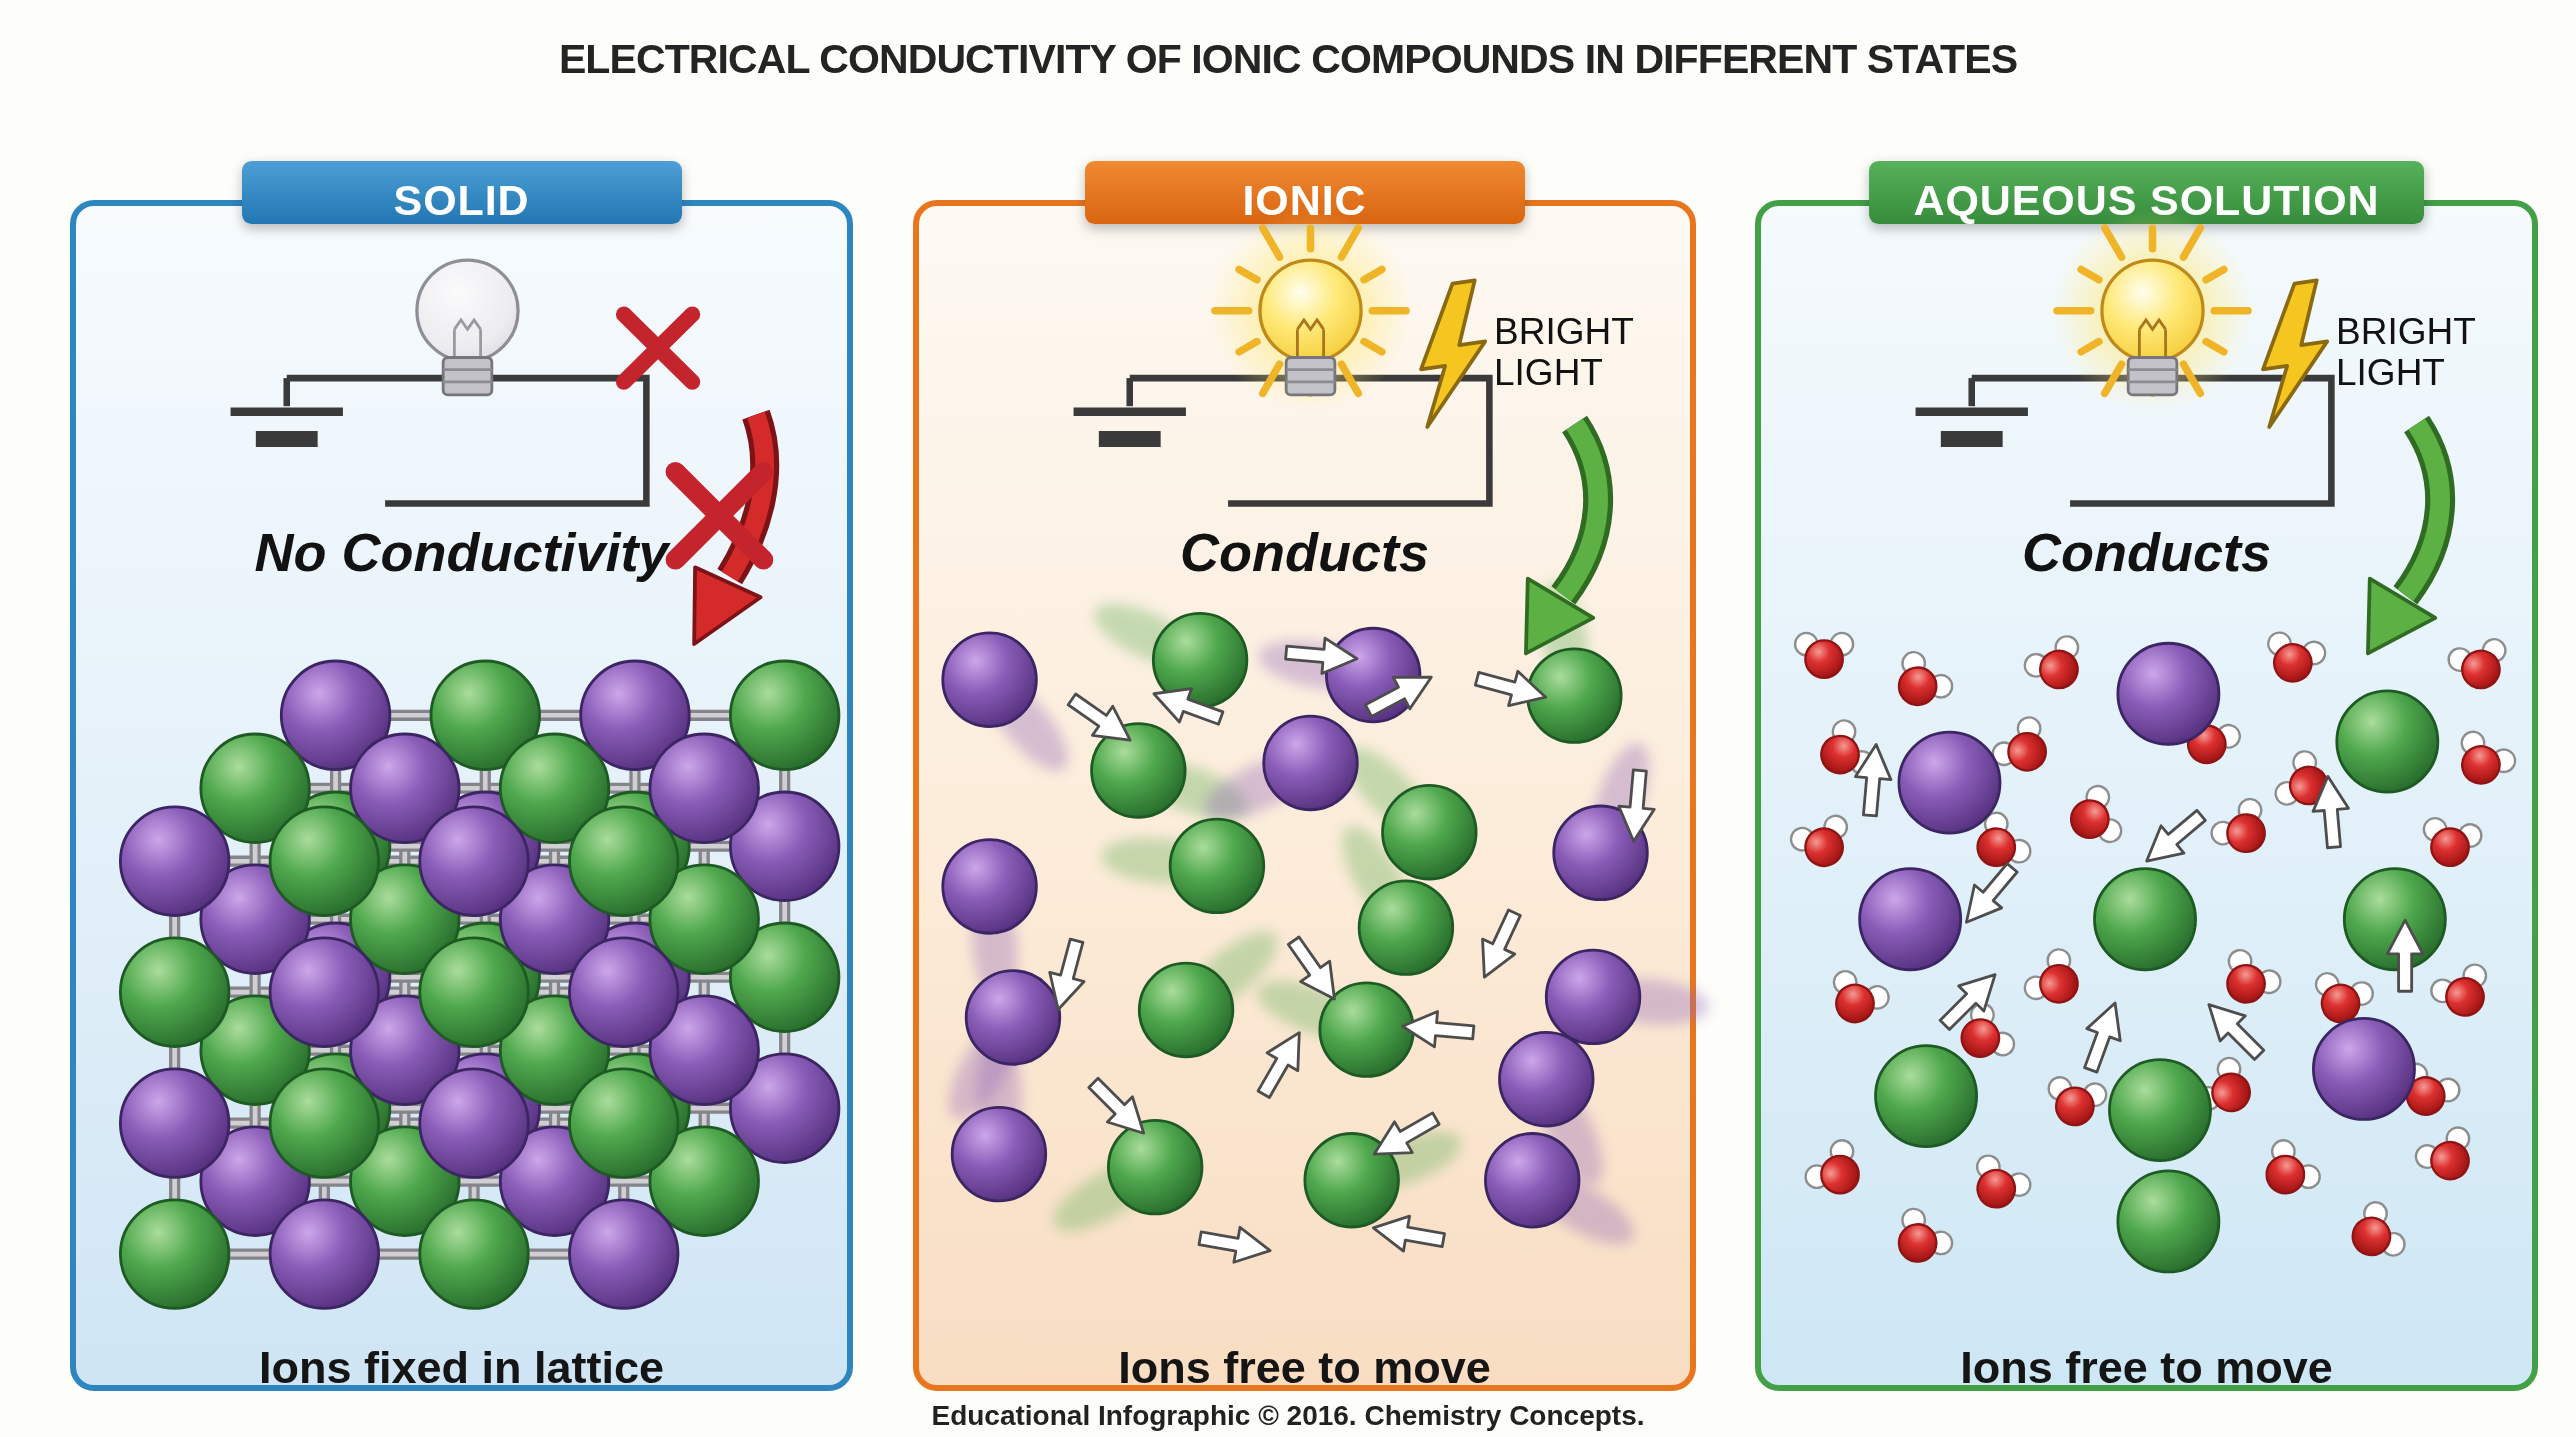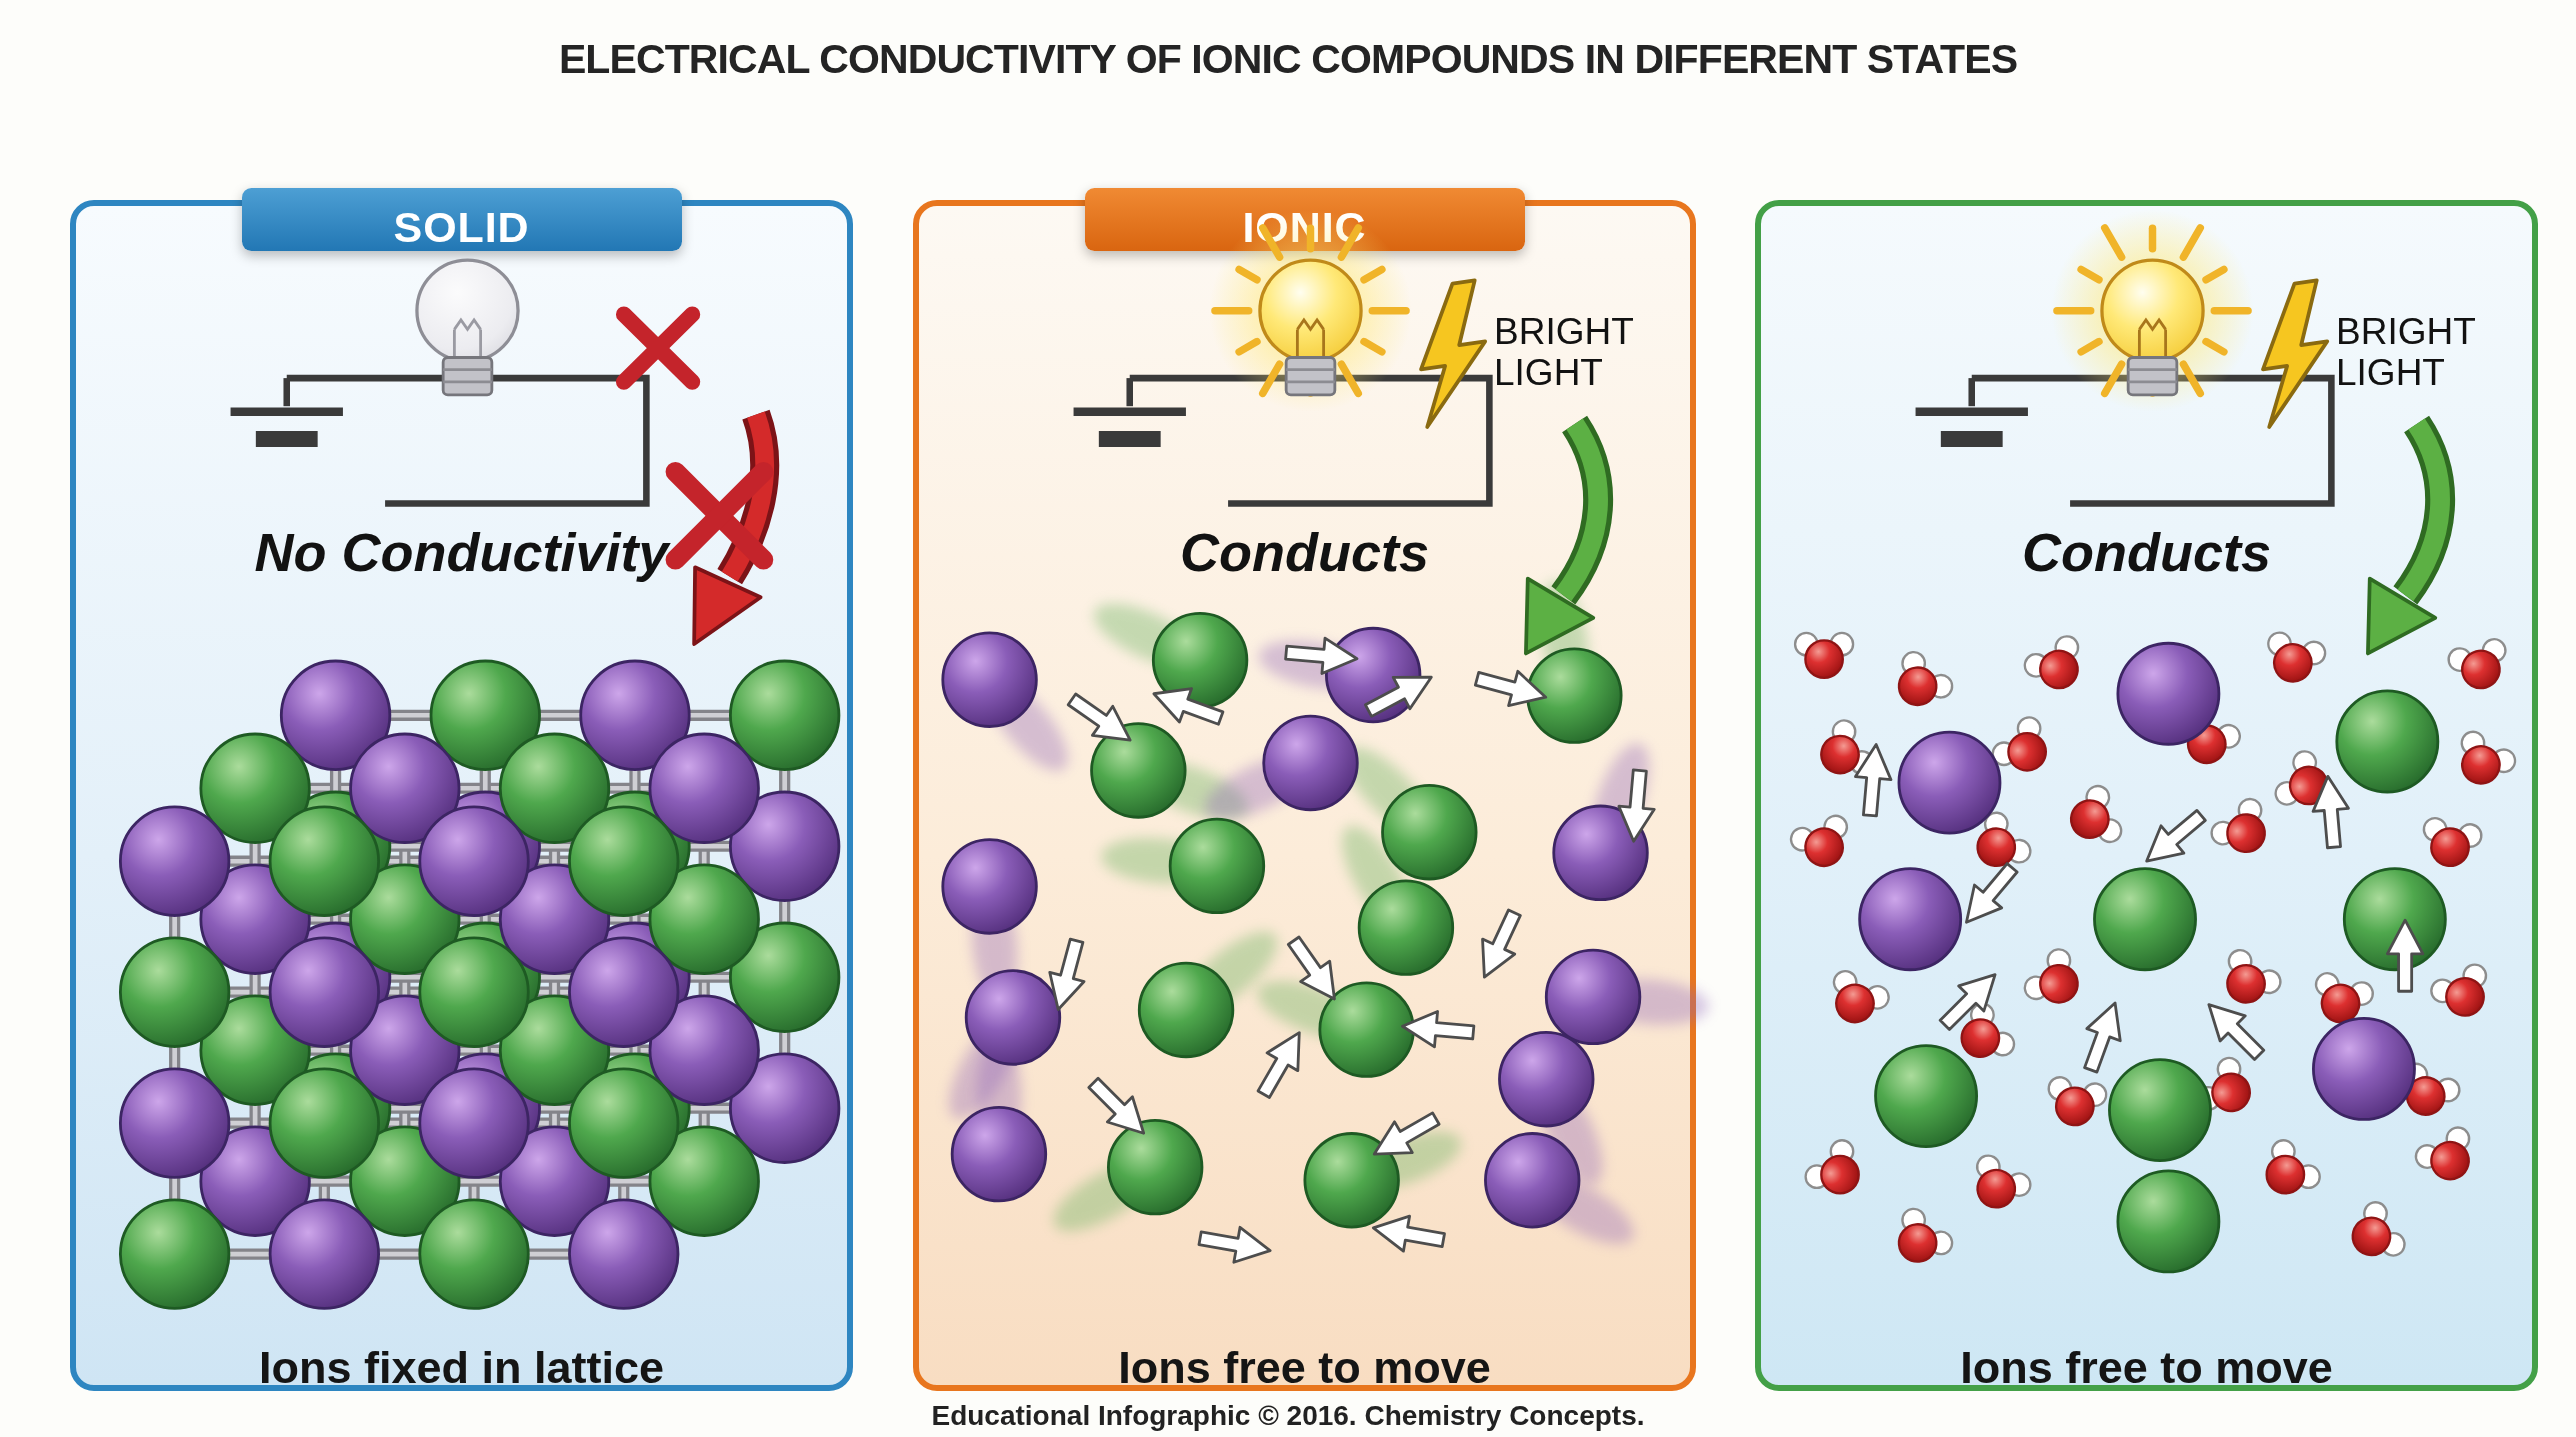--- a/index.html
+++ b/index.html
@@ -21,21 +21,21 @@
     background:linear-gradient(180deg,#f7fbfe 0%,#e3f0f9 55%,#cfe5f4 100%);}
   #panel-molten{left:913px;border-color:#e8761e;
     background:linear-gradient(180deg,#fdf9f3 0%,#fcecd9 55%,#f8ddc2 100%);}
   #panel-aqueous{left:1755px;border-color:#43a047;
     background:linear-gradient(180deg,#f5fafd 0%,#e1f0f9 55%,#cee7f4 100%);}
   .tab{
     position:absolute;top:-45px;left:50%;transform:translateX(-50%);
     min-width:440px;padding:0 45px;height:63px;line-height:79px;
     text-align:center;border-radius:9.4px;color:#ffffff;
     font-size:43px;font-weight:700;letter-spacing:0.9px;white-space:nowrap;
-    box-shadow:0 4.7px 11.2px rgba(0,0,0,.25);box-sizing:border-box;margin-top:27px;
+    box-shadow:0 4.7px 11.2px rgba(0,0,0,.25);box-sizing:border-box;
   }
   #panel-solid .tab{background:linear-gradient(180deg,#4d9fd4,#2277b4);}
   #panel-molten .tab{background:linear-gradient(180deg,#f08a33,#d96510);}
   #panel-aqueous .tab{background:linear-gradient(180deg,#57b25b,#368c3b);}
   .illus{position:absolute;top:426px;left:0;overflow:visible;}
   .circuit{position:absolute;top:26px;left:0;overflow:visible;}
   .cond-label{
     position:absolute;top:315px;left:0;width:100%;text-align:center;
     font-size:54px;font-weight:700;color:#121212;font-style:italic;
   }
@@ -499,20 +499,21 @@
       <polygon points="650,370 720,412 648,450" fill="#5cb044" stroke="#2f6b22" stroke-width="4" stroke-linejoin="round"></polygon>
     </g>
   </svg>
 
   <div class="bright">BRIGHT LIGHT</div>
   <div class="cond-label">Conducts</div>
   <div class="caption">Ions free to move</div>
 </section>
 
 <section class="panel" id="panel-aqueous">
+  <div class="tab">AQUEOUS SOLUTION</div>
 
   <svg class="illus" width="783" height="683" viewBox="0 0 836 730">
     <g id="aqueous-group">
         <g transform="translate(67 29) rotate(0)">
           <circle cx="-19" cy="-16" r="12" fill="#ffffff" stroke="#8d8d8d" stroke-width="2.5"></circle>
           <circle cx="19" cy="-16" r="12" fill="#ffffff" stroke="#8d8d8d" stroke-width="2.5"></circle>
           <circle cx="0" cy="0" r="20" fill="url(#gradRed)" stroke="#8f1414" stroke-width="2.5"></circle>
         </g>
         <g transform="translate(167 58) rotate(40)">
           <circle cx="-19" cy="-16" r="12" fill="#ffffff" stroke="#8d8d8d" stroke-width="2.5"></circle>

